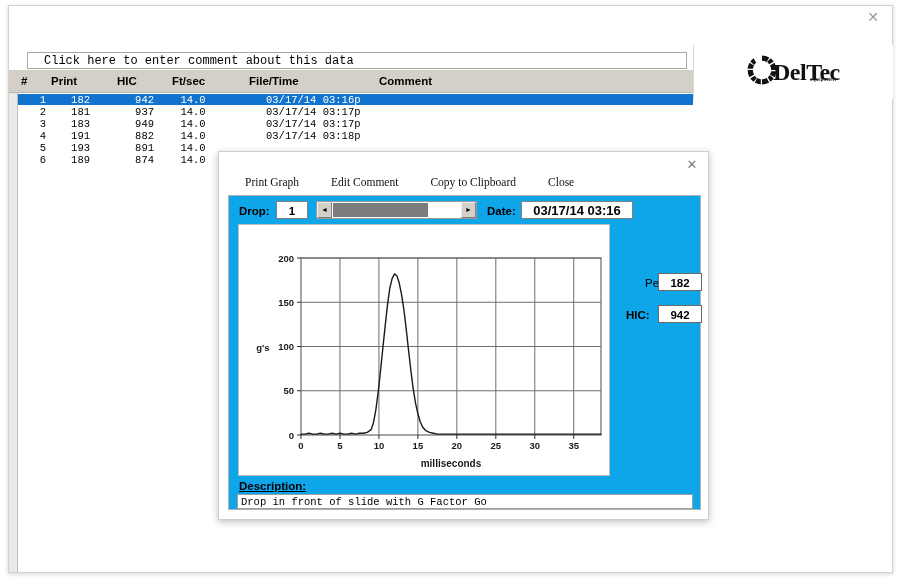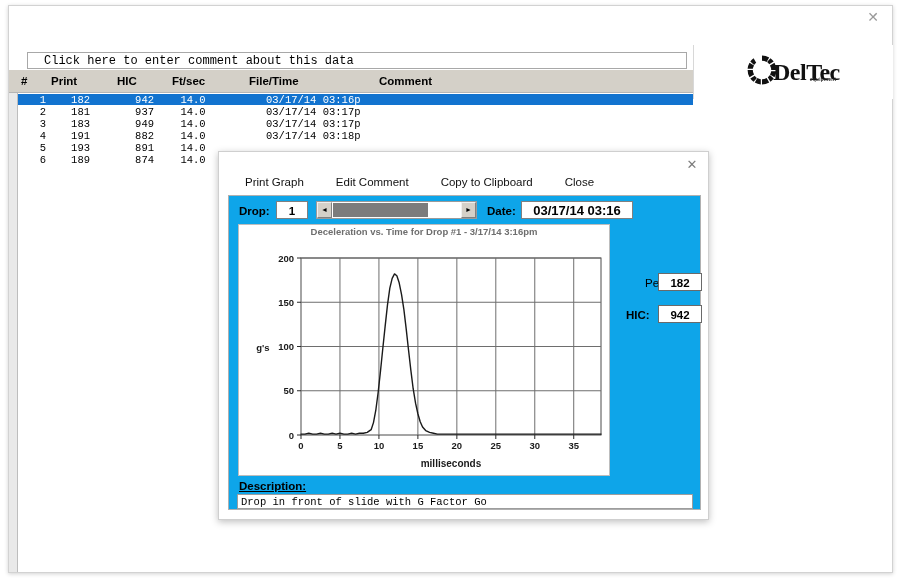--- a/index.html
+++ b/index.html
@@ -216,20 +216,21 @@
     height: 16px;
     font-size: 11.5px;
     color: #111;
     white-space: nowrap;
   }
   .dlg-menu-item {
     display: inline-block;
     padding: 0 8px 0 16px;
     margin-left: 8px;
     cursor: default;
+    font-family: Liberation Serif, serif;
   }
   .dlg-menu-item:first-child { margin-left: 10px; }
 
   #dialog-body {
     position: absolute;
     left: 9px;
     top: 43px;
     width: 473px;
     height: 315px;
     background: #0ea5e9;
@@ -491,21 +492,20 @@
       <div id="drop-scrollbar">
         <div class="sb-btn" id="sb-left">◄</div>
         <div id="sb-thumb"></div>
         <div class="sb-btn" id="sb-right">►</div>
       </div>
 
       <div id="date-label">Date:</div>
       <div id="date-value">03/17/14 03:16 PM</div>
 
       <div id="chart-panel">
-        <div id="chart-title">Deceleration vs. Time for Drop #1 - 3/17/14 3:16pm</div>
         <svg id="chart-svg" width="372" height="252">
             <rect x="62" y="33" width="300" height="177" fill="#ffffff" stroke="#4a4a4a" stroke-width="1"></rect>
             <line x1="100.96103896103895" y1="33" x2="100.96103896103895" y2="210" stroke="#6e6e6e" stroke-width="1"></line>
             <line x1="139.9220779220779" y1="33" x2="139.9220779220779" y2="210" stroke="#6e6e6e" stroke-width="1"></line>
             <line x1="178.88311688311688" y1="33" x2="178.88311688311688" y2="210" stroke="#6e6e6e" stroke-width="1"></line>
             <line x1="217.84415584415584" y1="33" x2="217.84415584415584" y2="210" stroke="#6e6e6e" stroke-width="1"></line>
             <line x1="256.8051948051948" y1="33" x2="256.8051948051948" y2="210" stroke="#6e6e6e" stroke-width="1"></line>
             <line x1="295.76623376623377" y1="33" x2="295.76623376623377" y2="210" stroke="#6e6e6e" stroke-width="1"></line>
             <line x1="334.7272727272727" y1="33" x2="334.7272727272727" y2="210" stroke="#6e6e6e" stroke-width="1"></line>
             <line x1="62" y1="165.75" x2="362" y2="165.75" stroke="#6e6e6e" stroke-width="1"></line>

